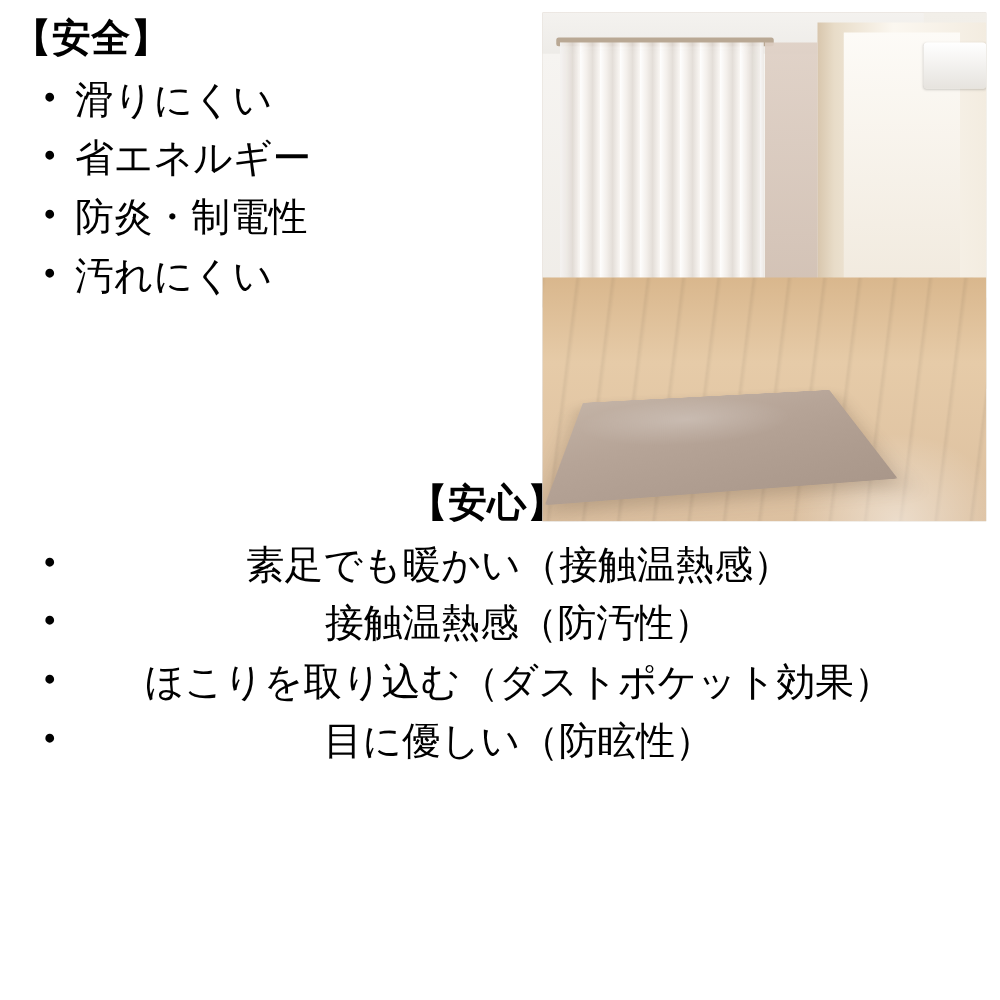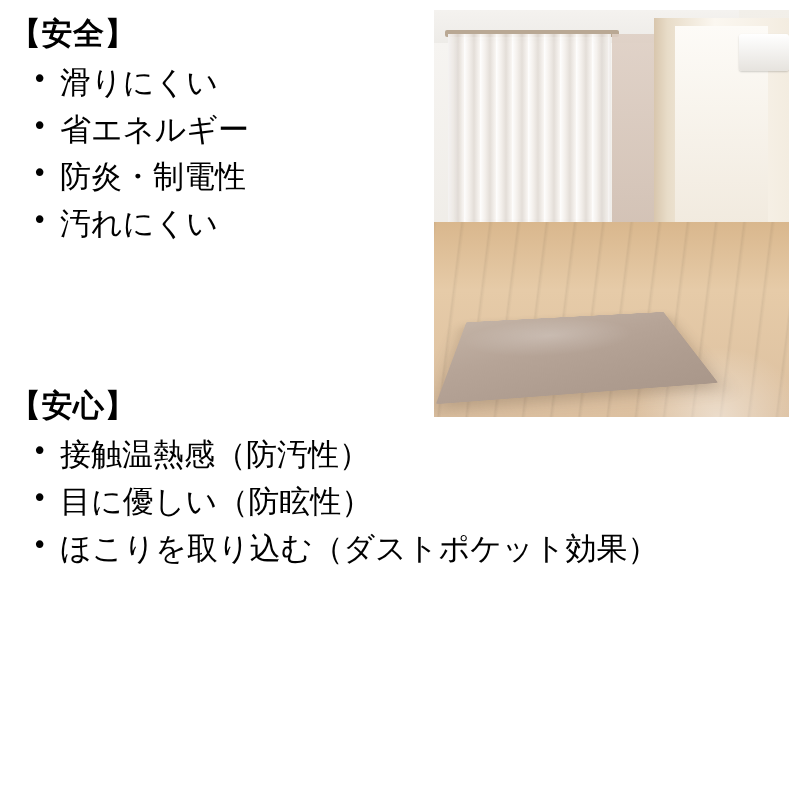--- a/index.html
+++ b/index.html
@@ -14,20 +14,21 @@
     color: #000000;
     overflow: hidden;
     position: relative;
   }
 
   .page {
     position: relative;
     width: 800px;
     height: 700px;
     box-sizing: border-box;
+    font-family: Liberation Mono, monospace;
   }
 
   
   .photo-wrap {
     position: absolute;
     left: 434px;
     top: 10px;
     width: 355px;
     height: 407px;
     overflow: hidden;
@@ -160,21 +161,21 @@
     inset: 0;
     background: radial-gradient(ellipse 55% 40% at 40% 30%, rgba(255,255,255,0.22), rgba(255,255,255,0) 70%);
   }
 
   
   .section {
     position: absolute;
     left: 10px;
   }
   #section-safety { top: 14px; width: 414px; }
-  #section-relief { top: 386px; width: 760px; }
+  #section-relief { top: 386px; width: 760px; text-align: center; }
 
   .heading {
     font-size: 31px;
     line-height: 1.28;
     letter-spacing: 0.5px;
     margin: 0 0 6px 0;
     white-space: nowrap;
   }
 
   ul.bullets {
@@ -259,24 +260,27 @@
           <span class="term">汚れにくい</span>
         </span>
       </li>
     </ul>
   </div>
 
   <div class="section" id="section-relief">
     <h2 class="heading">【安心】</h2>
     <ul class="bullets">
       <li>
+        <span class="term">素足でも暖かい</span><span class="note">（接触温熱感）</span>
+      </li>
+      <li>
         <span class="term">接触温熱感</span><span class="note">（防汚性）</span>
       </li>
       <li>
+        <span class="term">ほこりを取り込む</span><span class="note">（ダストポケット効果）</span>
+      </li>
+      <li>
         <span class="term">目に優しい</span><span class="note">（防眩性）</span>
-      </li>
-      <li>
-        <span class="term">ほこりを取り込む</span><span class="note">（ダストポケット効果）</span>
       </li>
     </ul>
   </div>
 
 </div>
 
 </body></html>

